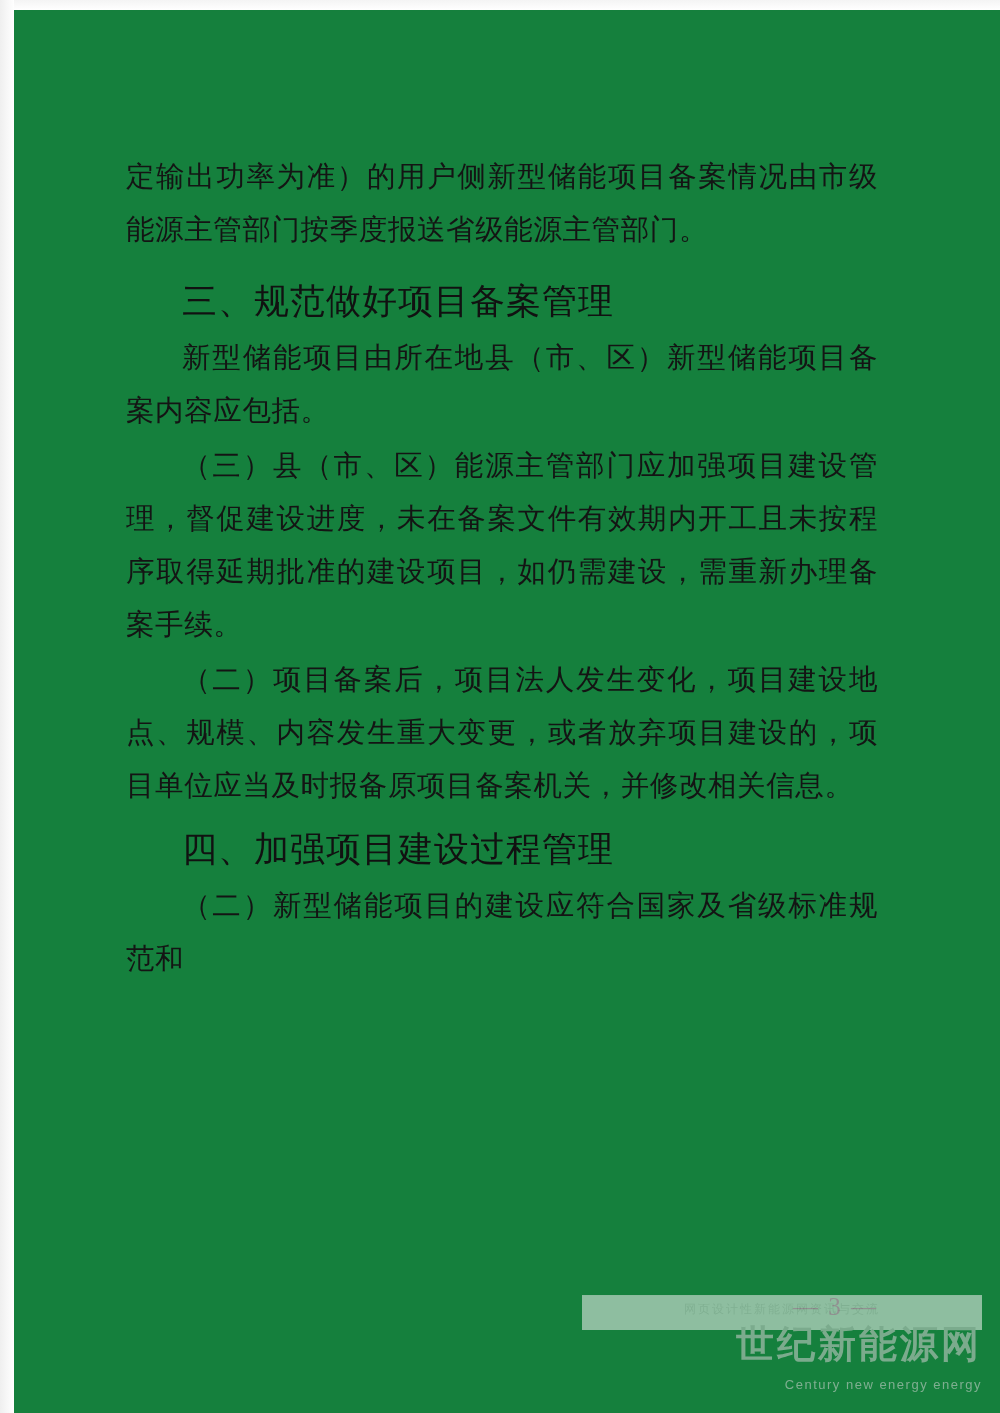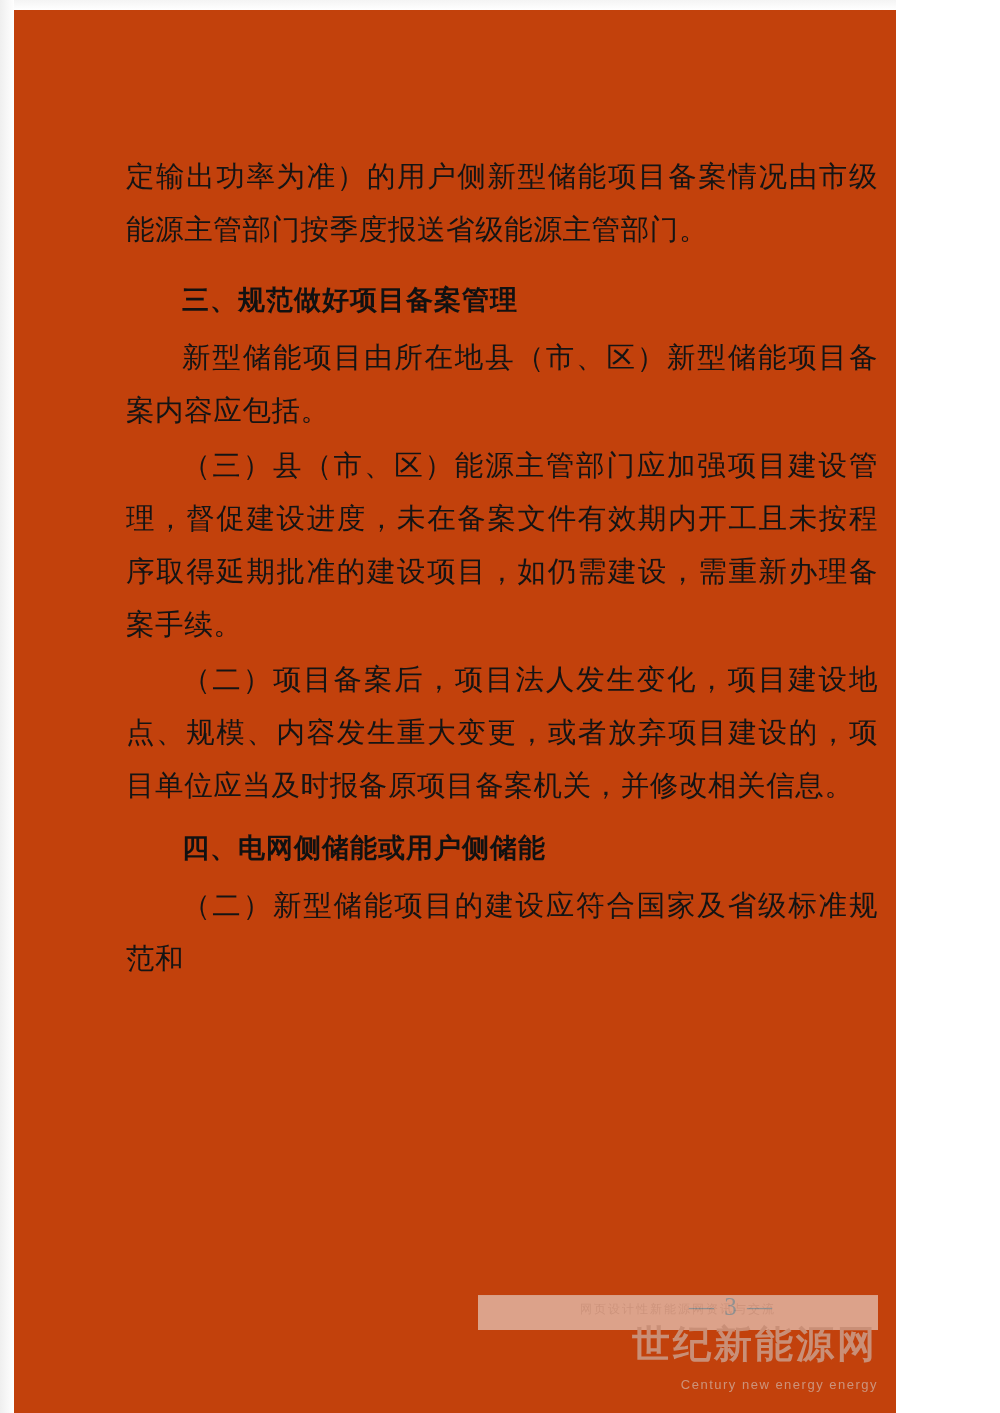--- a/index.html
+++ b/index.html
@@ -2,23 +2,23 @@
 <html lang="zh"><head>
 <meta charset="utf-8">
 <style>
   html, body {
     margin: 0;
     padding: 0;
     background: #ffffff;
   }
   .page {
     position: relative;
-    width: 896px;
+    width: 1000px;
     height: 1413px;
-    background: #c2410c;
+    background: #15803d;
     overflow: hidden;
     font-family: "Liberation Serif", "DejaVu Serif", serif;
     color: #1a1a1a;
   }
   .doc-body {
     position: absolute;
     left: 126px;
     top: 150px;
     width: 752px;
   }
@@ -32,23 +32,23 @@
     color: #141414;
   }
   p.para.cont {
     text-indent: 0;
   }
   p.para.indent {
     text-indent: 56px;
   }
   p.heading {
     margin: 10px 0 4px 0;
-    font-size: 27px;
+    font-size: 35px;
     line-height: 53px;
-    font-weight: bold;
+    font-weight: normal;
     text-indent: 56px;
     letter-spacing: 1px;
     font-family: "Liberation Sans", "DejaVu Sans", sans-serif;
     color: #111111;
   }
   .spacer-sm { height: 6px; }
   .page-number {
     position: absolute;
     right: 122px;
     bottom: 92px;
@@ -131,21 +131,21 @@
   <div class="edge-shadow-top"></div>
   <div class="edge-shadow-left"></div>
 
   <div class="doc-body">
     <p class="para cont">定输出功率为准）的用户侧新型储能项目备案情况由市级能源主管部门按季度报送省级能源主管部门。</p>
     <div class="spacer-sm"></div>
     <p class="heading">三、规范做好项目备案管理</p>
     <p class="para indent">新型储能项目由所在地县（市、区）新型储能项目备案内容应包括。</p>
     <p class="para indent">（三）县（市、区）能源主管部门应加强项目建设管理，督促建设进度，未在备案文件有效期内开工且未按程序取得延期批准的建设项目，如仍需建设，需重新办理备案手续。</p>
     <p class="para indent">（二）项目备案后，项目法人发生变化，项目建设地点、规模、内容发生重大变更，或者放弃项目建设的，项目单位应当及时报备原项目备案机关，并修改相关信息。</p>
-    <p class="heading">四、电网侧储能或用户侧储能</p>
+    <p class="heading">四、加强项目建设过程管理</p>
     <p class="para indent">（二）新型储能项目的建设应符合国家及省级标准规范和</p>
   </div>
 
   <div class="page-number">— 3 —</div>
 
   <div class="watermark">
     <div class="wm-band"></div>
     <div class="wm-band-text">网页设计性新能源网资讯与交流</div>
     <div class="wm-main">世纪新能源网</div>
     <div class="wm-sub">Century new energy energy</div>

